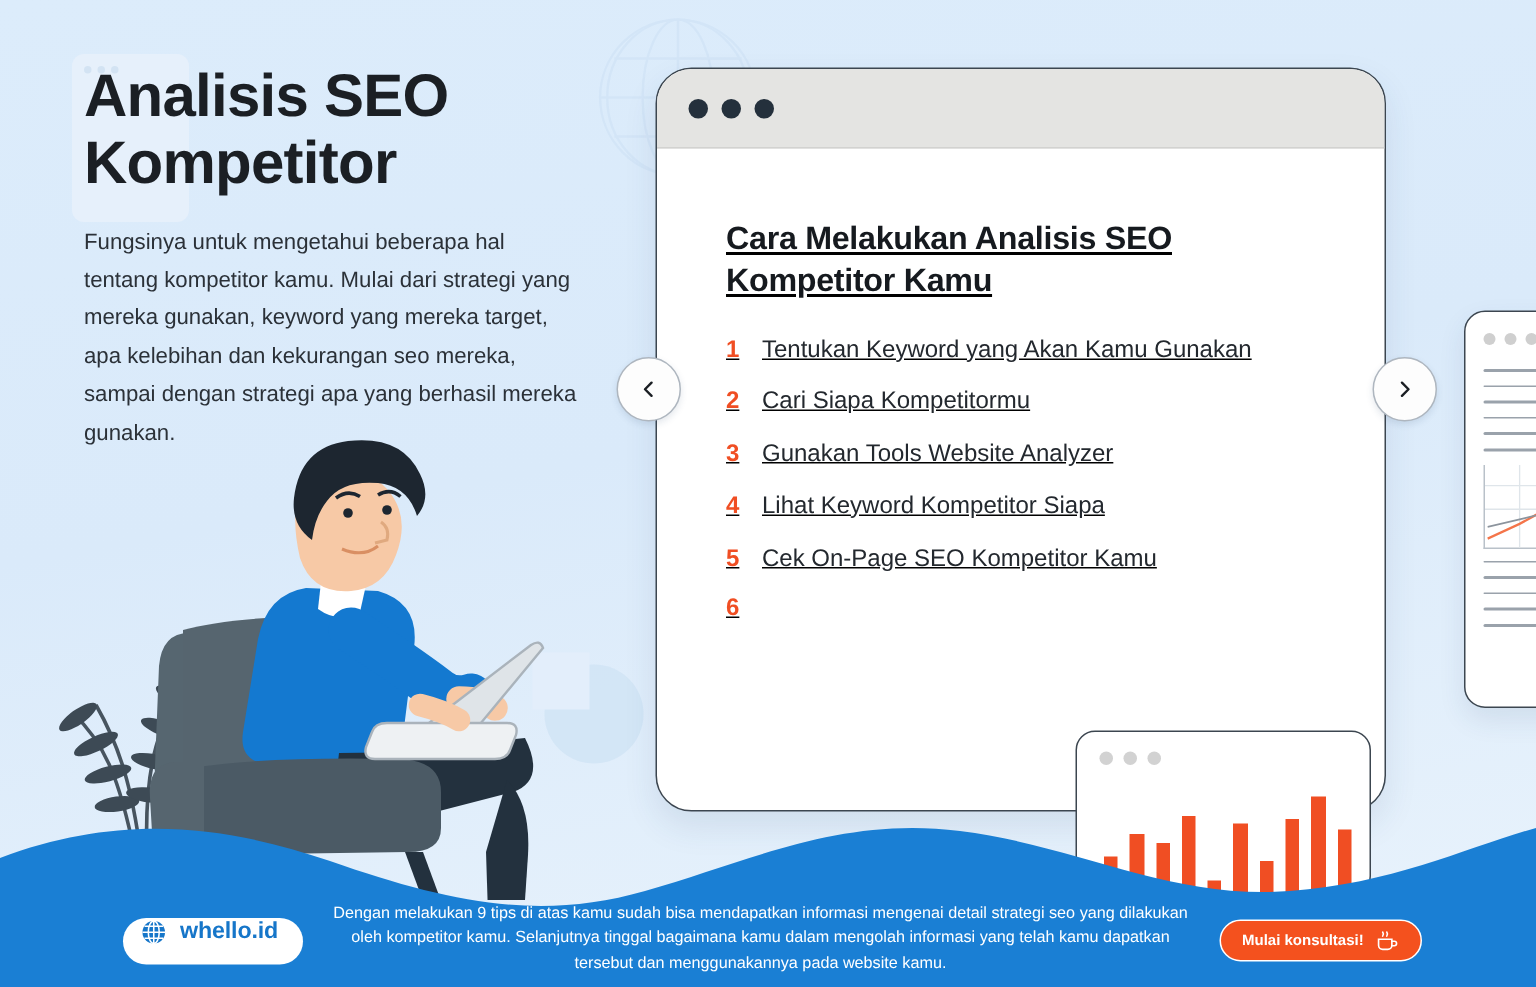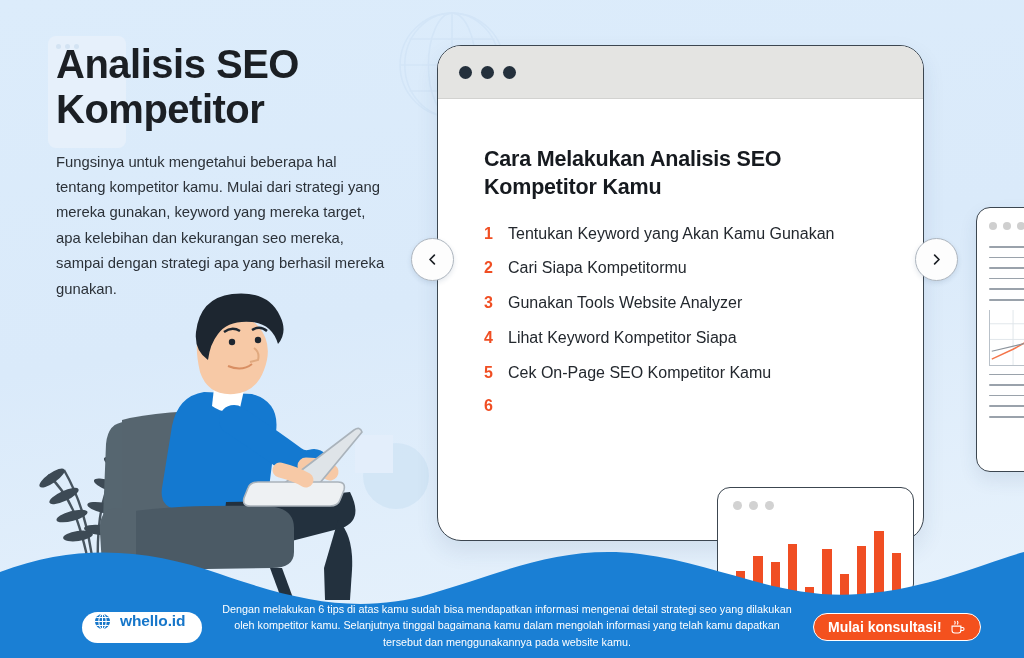--- a/index.html
+++ b/index.html
@@ -61,20 +61,21 @@
 
   
   .browser {
     position: absolute; left: 437px; top: 45px;
     width: 487px; height: 496px;
     background: #fff;
     border: 1.4px solid #3c4650;
     border-radius: 24px;
     box-shadow: 0 10px 22px rgba(40,70,110,.10);
     overflow: hidden;
+    text-decoration: underline;
   }
   .browser-bar {
     height: 53px; background: #e4e4e2;
     border-bottom: 1px solid #d2d2d0;
     display: flex; align-items: center; padding-left: 21px; gap: 9px;
   }
   .browser-bar i {
     width: 13px; height: 13px; border-radius: 50%;
     background: #24303c; display: block;
   }
@@ -179,21 +180,21 @@
     position: absolute; left: 222px; top: 601px; width: 570px;
     text-align: center; color: #ffffff;
     font-size: 10.8px; line-height: 1.52;
   }
 
   .cta {
     position: absolute; left: 813px; top: 613px;
     background: #f4511e; color: #fff;
     border-radius: 17px; height: 28px;
     padding: 0 14px; display: flex; align-items: center; gap: 7px;
-    font-size: 14px; font-weight: 700;
+    font-size: 10px; font-weight: 700;
     border: 1.5px solid #fff;
     cursor: pointer; white-space: nowrap;
   }
   .cta .cup { width: 17px; height: 15px; display: block; }
 </style>
 </head>
 <body>
 
 <div id="stage">
 
@@ -393,21 +394,21 @@
         <ellipse cx="12" cy="12" rx="4.6" ry="9.5"></ellipse>
         <line x1="2.5" y1="12" x2="21.5" y2="12"></line>
         <line x1="4.2" y1="7" x2="19.8" y2="7"></line>
         <line x1="4.2" y1="17" x2="19.8" y2="17"></line>
         <line x1="12" y1="2.5" x2="12" y2="21.5"></line>
       </g>
     </svg>
     <span class="logo-text">whello.id</span>
   </div>
 
-  <div class="footer-caption">Dengan melakukan 6 tips di atas kamu sudah bisa mendapatkan informasi mengenai detail strategi seo yang dilakukan oleh kompetitor kamu. Selanjutnya tinggal bagaimana kamu dalam mengolah informasi yang telah kamu dapatkan tersebut dan menggunakannya pada website kamu.</div>
+  <div class="footer-caption">Dengan melakukan 9 tips di atas kamu sudah bisa mendapatkan informasi mengenai detail strategi seo yang dilakukan oleh kompetitor kamu. Selanjutnya tinggal bagaimana kamu dalam mengolah informasi yang telah kamu dapatkan tersebut dan menggunakannya pada website kamu.</div>
 
   <div class="cta">
     <span>Mulai konsultasi!</span>
     <svg class="cup" viewBox="0 0 24 22" fill="none" stroke="#ffffff" stroke-width="1.6" stroke-linecap="round">
       <path d="M4 9 h13 v6 a4 4 0 0 1 -4 4 H8 a4 4 0 0 1 -4 -4 z"></path>
       <path d="M17 11 h2.4 a2.2 2.2 0 0 1 0 4.4 H17"></path>
       <path d="M8 6 q1.4 -2 0 -4 M12 6 q1.4 -2 0 -4"></path>
     </svg>
   </div>
 

